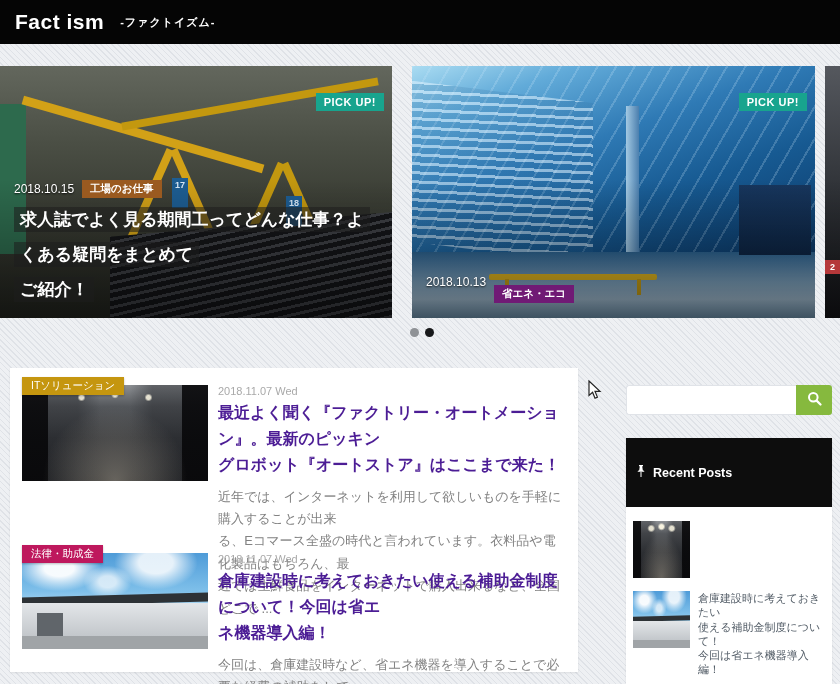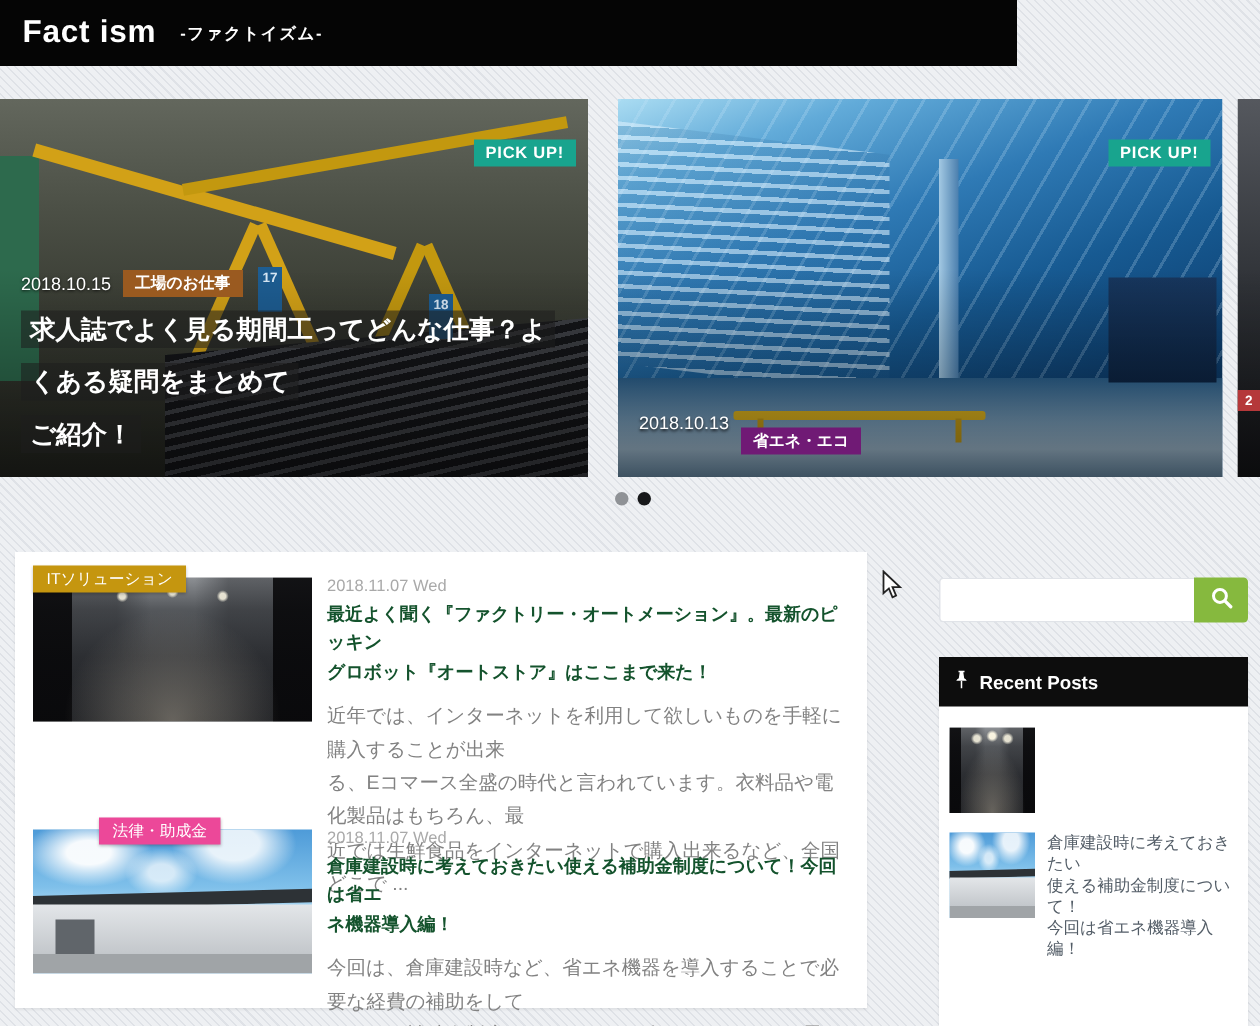--- a/index.html
+++ b/index.html
@@ -2,21 +2,21 @@
 <html><head>
 <meta charset="utf-8">
 <style>
   html,body{margin:0;padding:0;}
   body{
     width:840px;height:684px;position:relative;overflow:hidden;
     font-family:"Liberation Sans","DejaVu Sans",sans-serif;
     background:repeating-linear-gradient(45deg,#eef0f3 0,#eef0f3 3px,#dfe2e7 3px,#dfe2e7 4px);
   }
   
-  .site-header{position:absolute;left:0;top:0;width:678px;height:44px;background:#050505;
+  .site-header{position:absolute;left:0;top:0;width:840px;height:44px;background:#050505;
     display:flex;align-items:center;color:#fff;}
   .site-title{font-size:21px;font-weight:bold;margin-left:15px;letter-spacing:.5px;}
   .site-subtitle{font-size:11px;font-weight:bold;margin-left:16px;letter-spacing:1px;}
   
   .slide{position:absolute;top:66px;height:252px;overflow:hidden;cursor:pointer;}
   .slide-1{left:0;width:392px;}
   .slide-2{left:412px;width:403px;}
   .slide-3{left:825px;width:15px;}
   .slide::after{content:"";position:absolute;inset:0;z-index:2;
     background:linear-gradient(180deg,rgba(0,0,0,0) 45%,rgba(0,0,0,.45) 100%);}
@@ -74,21 +74,21 @@
   .article-card{position:absolute;left:10px;top:368px;width:568px;height:304px;background:#fff;
     box-shadow:0 1px 2px rgba(0,0,0,.08);}
   .article{position:absolute;left:0;right:0;}
   .article-1{top:9px;height:150px;}
   .article-2{top:177px;height:120px;}
   .ribbon{position:absolute;left:12px;top:0;z-index:2;color:#fff;font-size:10.5px;font-weight:normal;
     padding:2px 9px;box-shadow:0 1px 2px rgba(0,0,0,.25);cursor:pointer;}
   .thumb{position:absolute;left:12px;top:8px;width:186px;height:96px;overflow:hidden;cursor:pointer;}
   .a-body{position:absolute;left:208px;right:14px;top:8px;}
   .a-date{font-size:11px;color:#a9a9a9;}
-  .a-title{margin-top:3px;font-size:12px;font-weight:bold;color:#14532d;line-height:1.62;
+  .a-title{margin-top:3px;font-size:16px;font-weight:bold;color:#4c1d95;line-height:1.62;
     white-space:pre-line;cursor:pointer;}
   .a-excerpt{margin-top:8px;font-size:13px;color:#828282;line-height:1.72;white-space:pre-line;}
   
   .img-t1{background:linear-gradient(180deg,#8d9094 0%,#55585c 22%,#303236 55%,#1c1d20 100%);position:relative;}
   .img-t1::before{content:"";position:absolute;inset:0;
     background:linear-gradient(90deg,rgba(8,8,10,.92) 0 14%,rgba(40,42,46,.45) 14% 30%,transparent 42% 58%,rgba(40,42,46,.45) 70% 86%,rgba(8,8,10,.92) 86% 100%);}
   .img-t1::after{content:"";position:absolute;inset:0;background:
     radial-gradient(circle at 50% 10%,rgba(255,250,230,.95) 0 2px,transparent 4px),
     radial-gradient(circle at 32% 13%,rgba(255,250,230,.85) 0 2px,transparent 4px),
     radial-gradient(circle at 68% 13%,rgba(255,250,230,.85) 0 2px,transparent 4px),
@@ -105,21 +105,21 @@
   .t2-ground{position:absolute;left:0;right:0;bottom:0;height:14%;background:#a0a4a7;}
   
   .search-bar{position:absolute;left:626px;top:385px;width:206px;height:30px;display:flex;}
   .search-input{flex:1;min-width:0;border:1px solid #e0e3e8;border-right:none;border-radius:3px 0 0 3px;
     padding:0 10px;font-size:12px;outline:none;background:#fff;}
   .search-btn{width:36px;border:none;border-radius:0 3px 3px 0;display:flex;align-items:center;
     justify-content:center;cursor:pointer;}
   .recent{position:absolute;left:626px;top:438px;width:206px;height:246px;background:#fff;
     box-shadow:0 1px 2px rgba(0,0,0,.08);box-sizing:border-box;}
   .recent-header{height:33px;background:#0d0d0d;color:#fff;display:flex;align-items:center;gap:7px;
-    padding:0 10px;font-size:12.5px;font-weight:bold;}
+    padding:18px 10px;font-size:12.5px;font-weight:bold;}
   .recent-items{padding:14px 8px 0 7px;display:flex;flex-direction:column;gap:13px;}
   .recent-item{display:flex;gap:8px;cursor:pointer;}
   .r-thumb{width:57px;height:57px;flex:none;overflow:hidden;}
   .r-title{font-size:11px;line-height:1.3;color:#535d67;white-space:pre-line;}
   
   .cursor{position:absolute;left:588px;top:380px;z-index:9;}
 </style>
 </head>
 <body>
 
@@ -188,21 +188,21 @@
       <div class="a-date">2018.11.07 Wed</div>
       <div class="a-title">最近よく聞く『ファクトリー・オートメーション』。最新のピッキン
 グロボット『オートストア』はここまで来た！</div>
       <div class="a-excerpt">近年では、インターネットを利用して欲しいものを手軽に購入することが出来
 る、Eコマース全盛の時代と言われています。衣料品や電化製品はもちろん、最
 近では生鮮食品をインターネットで購入出来るなど、全国どこで ...</div>
     </div>
   </article>
 
   <article class="article article-2">
-    <span class="ribbon" style="background-color: #ec4899; margin-left: 44px;">法律・助成金</span>
+    <span class="ribbon" style="background-color: #be185d;">法律・助成金</span>
     <div class="thumb img-t2">
       <div class="t2-roof"></div>
       <div class="t2-wall"></div>
       <div class="t2-door"></div>
       <div class="t2-ground"></div>
     </div>
     <div class="a-body">
       <div class="a-date">2018.11.07 Wed</div>
       <div class="a-title">倉庫建設時に考えておきたい使える補助金制度について！今回は省エ
 ネ機器導入編！</div>

